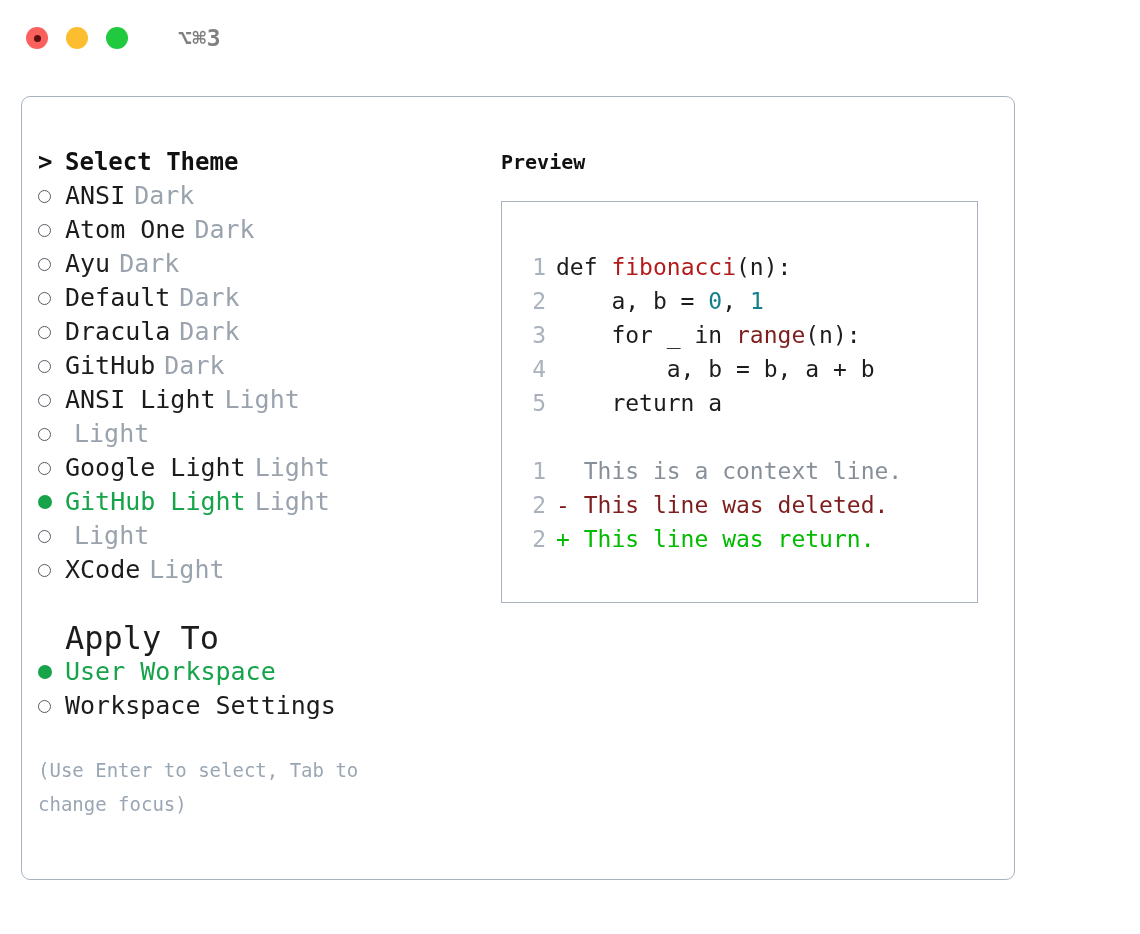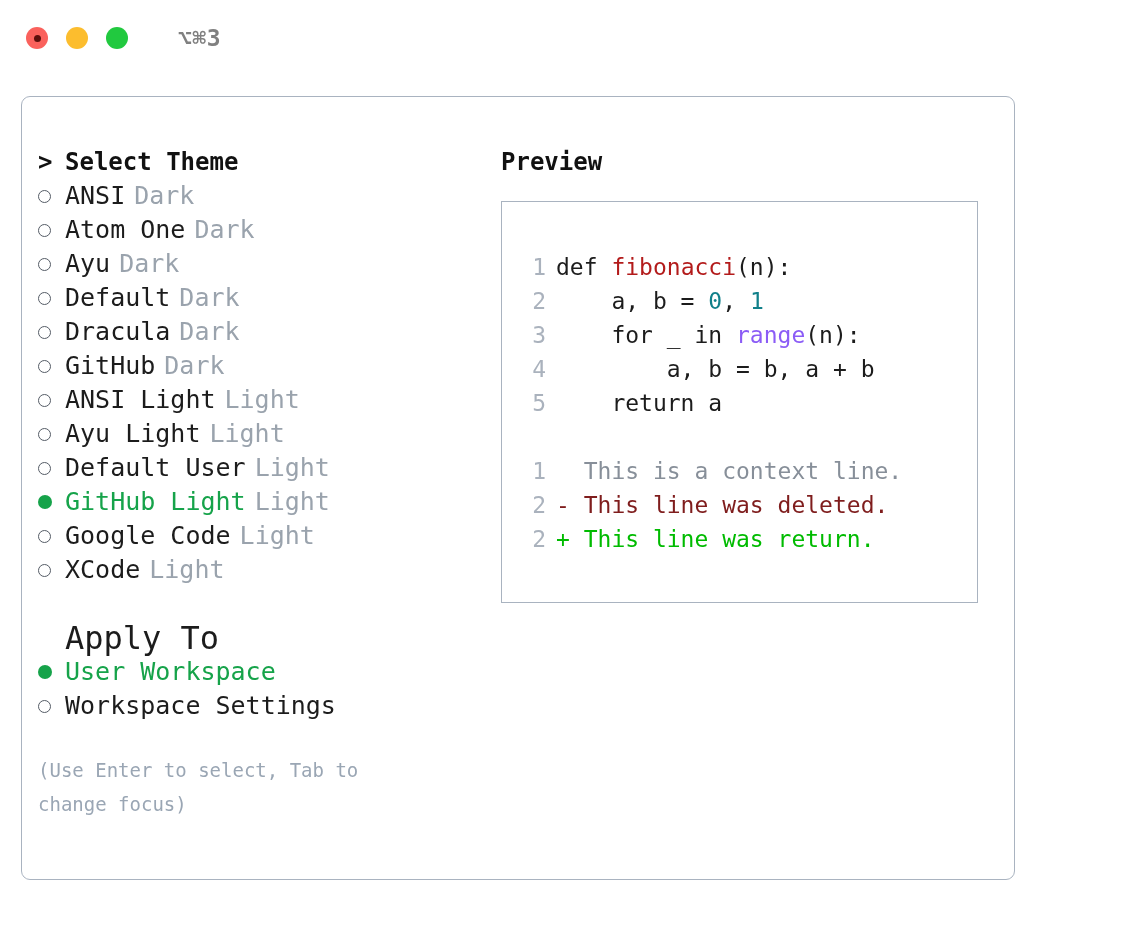--- a/index.html
+++ b/index.html
@@ -172,21 +172,21 @@
   }
 
   
   .right-col {
     position: absolute;
     left: 479px;
     top: 48px;
     width: 490px;
   }
   .preview-title {
-    font-size: 24px;
+    font-size: 20px;
     font-weight: 700;
     color: #111111;
     height: 34px;
     line-height: 34px;
   }
   .code-box {
     margin-top: 22px;
     width: 477px;
     height: 402px;
     border: 1.6px solid #a9b3c0;
@@ -205,21 +205,21 @@
   .lineno {
     width: 24px;
     flex: none;
     text-align: right;
     color: #aab2bd;
     margin-right: 10px;
   }
   .code-text { color: #1c1c1c; }
   .tok-fn     { color: #b31b1b; }
   .tok-num    { color: #11808a; }
-  .tok-builtin{ color: #8b5cf6; text-align: center; }
+  .tok-builtin{ color: #7f1d1d; text-align: center; }
   .diff-ctx   { color: #878f99; }
   .diff-del   { color: #7f1d1d; }
   .diff-add   { color: #00bb00; }
   .blank-line { height: 34px; }
 </style>
 </head>
 <body>
 
 <div class="window">
 
@@ -243,24 +243,24 @@
         </div>
 
         <div id="theme-items">
             <div class="opt-row"><span class="marker"><span class="dot-hollow"></span></span><span class="opt-label">ANSI</span><span class="opt-variant">Dark</span></div>
             <div class="opt-row"><span class="marker"><span class="dot-hollow"></span></span><span class="opt-label">Atom One</span><span class="opt-variant">Dark</span></div>
             <div class="opt-row"><span class="marker"><span class="dot-hollow"></span></span><span class="opt-label">Ayu</span><span class="opt-variant">Dark</span></div>
             <div class="opt-row"><span class="marker"><span class="dot-hollow"></span></span><span class="opt-label">Default</span><span class="opt-variant">Dark</span></div>
             <div class="opt-row"><span class="marker"><span class="dot-hollow"></span></span><span class="opt-label">Dracula</span><span class="opt-variant">Dark</span></div>
             <div class="opt-row"><span class="marker"><span class="dot-hollow"></span></span><span class="opt-label">GitHub</span><span class="opt-variant">Dark</span></div>
             <div class="opt-row"><span class="marker"><span class="dot-hollow"></span></span><span class="opt-label">ANSI Light</span><span class="opt-variant">Light</span></div>
-            <div class="opt-row"><span class="marker"><span class="dot-hollow"></span></span><span class="opt-label">Ayu Light</span><span class="opt-variant">Light</span></div>
-            <div class="opt-row"><span class="marker"><span class="dot-hollow"></span></span><span class="opt-label">Default User</span><span class="opt-variant">Light</span></div>
+            <div class="opt-row"><span class="marker"><span class="dot-hollow"></span></span><span class="opt-variant">Light</span></div>
+            <div class="opt-row"><span class="marker"><span class="dot-hollow"></span></span><span class="opt-label">Google Light</span><span class="opt-variant">Light</span></div>
             <div class="opt-row selected"><span class="marker"><span class="dot-filled"></span></span><span class="opt-label">GitHub Light</span><span class="opt-variant">Light</span></div>
-            <div class="opt-row"><span class="marker"><span class="dot-hollow"></span></span><span class="opt-label">Google Code</span><span class="opt-variant">Light</span></div>
+            <div class="opt-row"><span class="marker"><span class="dot-hollow"></span></span><span class="opt-variant">Light</span></div>
             <div class="opt-row"><span class="marker"><span class="dot-hollow"></span></span><span class="opt-label">XCode</span><span class="opt-variant">Light</span></div>
           </div>
 
         <div class="spacer-row"></div>
 
         <div class="group-head">
           <span class="marker"></span>
           <span>Apply To</span>
         </div>
 

